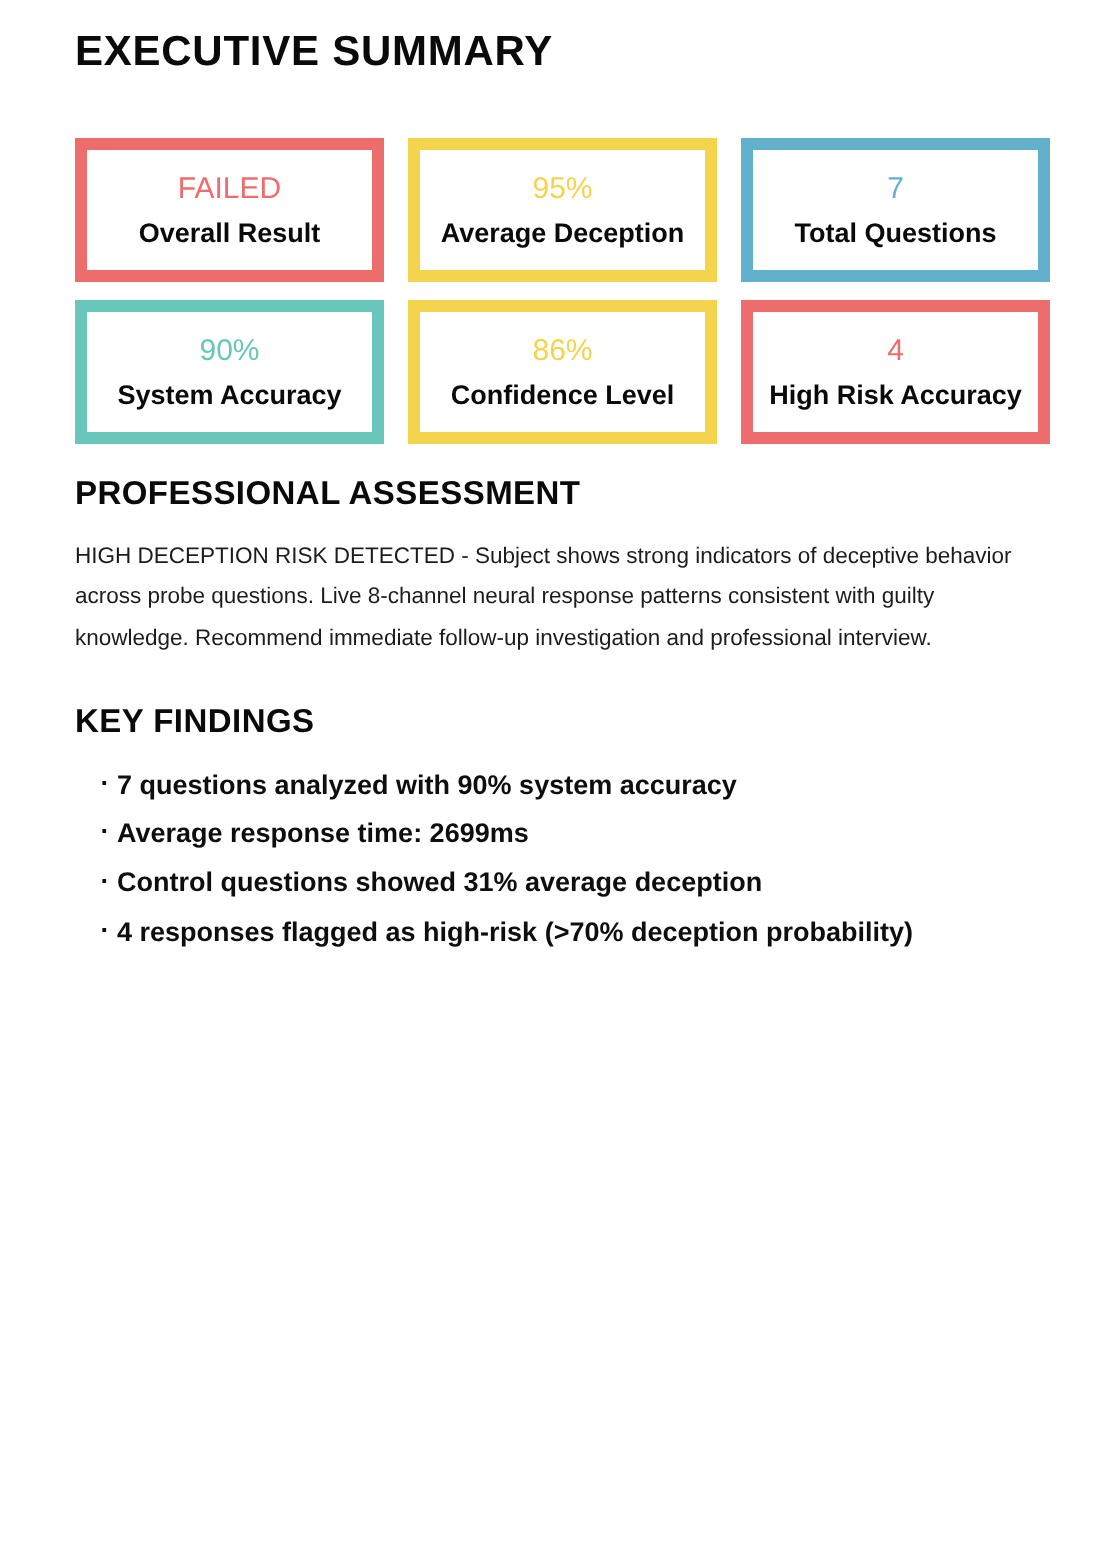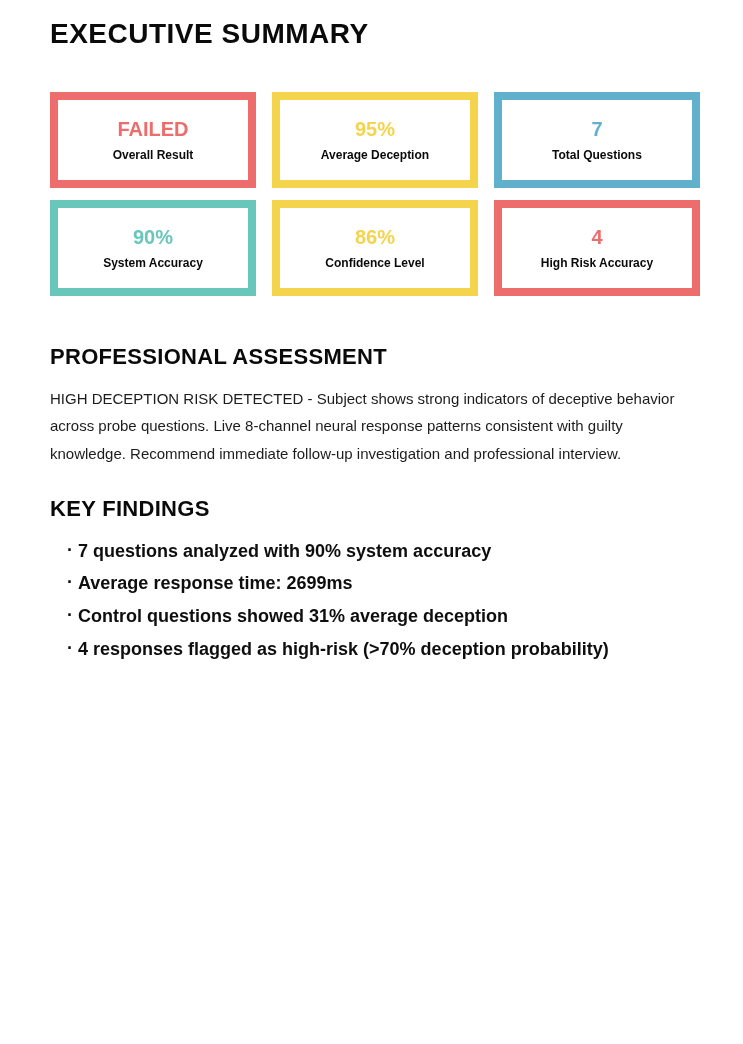--- a/index.html
+++ b/index.html
@@ -41,43 +41,43 @@
     border: 8px solid var(--accent, #ccc);
     display: flex;
     flex-direction: column;
     align-items: center;
     justify-content: center;
     gap: 9px;
     text-align: center;
   }
   .metric-value {
     font-size: 20px;
-    font-weight: bold;
+    font-weight: normal;
     line-height: 1.1;
     color: var(--accent, #333);
   }
   .metric-label {
-    font-size: 12px;
+    font-size: 18px;
     font-weight: bold;
     line-height: 1.1;
     color: #0a0a0a;
   }
   .c-red    { --accent: var(--red); }
   .c-yellow { --accent: var(--yellow); }
   .c-blue   { --accent: var(--blue); }
   .c-teal   { --accent: var(--teal); }
 
   .section-heading {
     margin: 0;
     font-size: 22px;
     font-weight: bold;
     letter-spacing: 0.3px;
     color: #0a0a0a;
   }
-  .assessment-heading { margin-top: 48px; }
+  .assessment-heading { margin-top: 20px; }
   .assessment-body {
     margin: 15px 0 0 0;
     max-width: 652px;
     font-size: 15px;
     line-height: 1.82;
     color: #1c1c1c;
   }
   .findings-heading { margin-top: 29px; }
   .findings-list {
     list-style: none;

